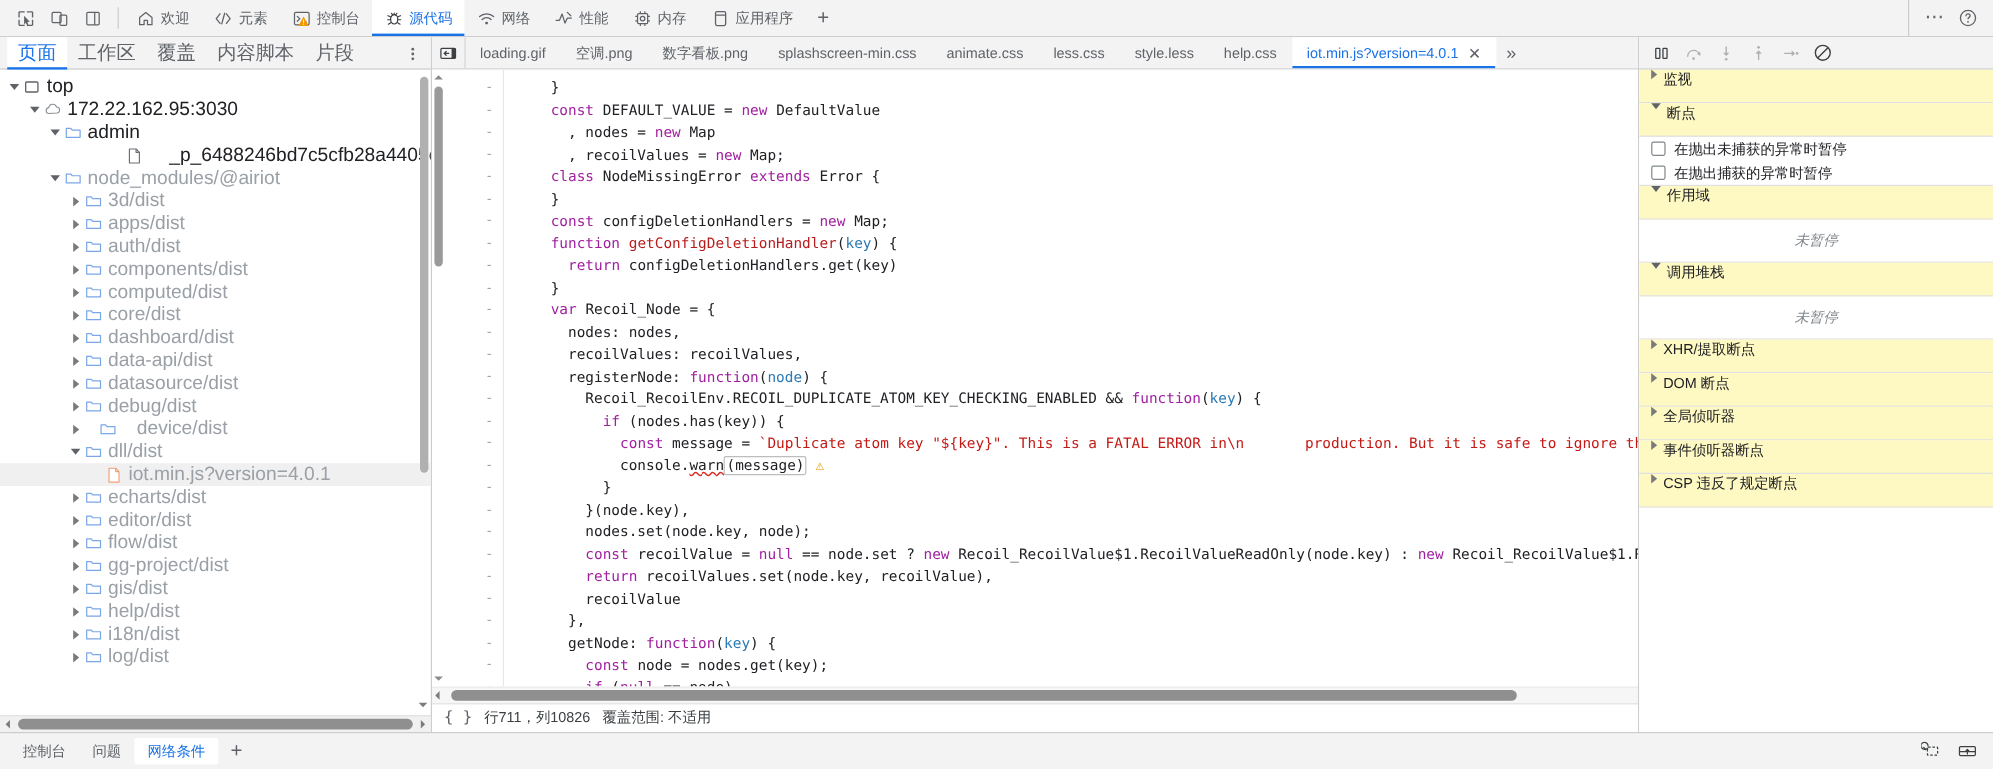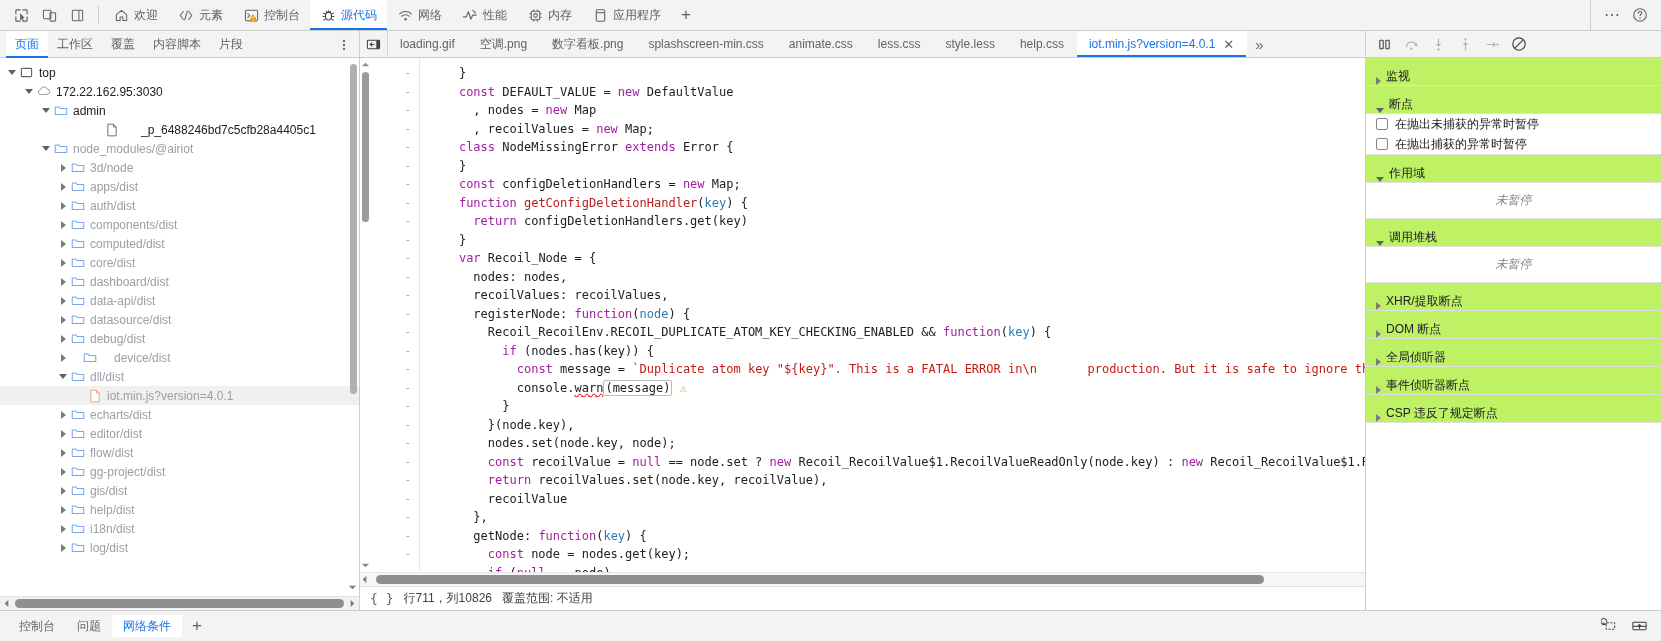--- a/index.html
+++ b/index.html
@@ -46,27 +46,27 @@
 
   
   .body-row { flex:1; display:flex; min-height:0; }
 
   
   .navigator { width:360px; min-width:360px; display:flex; flex-direction:column; background:#fff; border-right:1px solid #cdcdcd; }
   .nav-tabs {
     height:27px; min-height:27px; display:flex; align-items:center;
     background:#f3f3f3; border-bottom:1px solid #cdcdcd; padding-left:6px; position:relative;
   }
-  .ntab { padding:0 9px; height:27px; line-height:27px; font-size:12px; color:#5f6368; cursor:pointer; position:relative; white-space:nowrap;text-align:center;}
+  .ntab { padding:0 9px; height:27px; line-height:27px; font-size:16px; color:#5f6368; cursor:pointer; position:relative; white-space:nowrap;text-align:center;}
   .ntab.active { color:#1a73e8; background:#fff; }
   .ntab.active::after { content:""; position:absolute; left:0; right:0; bottom:0; height:2px; background:#1a73e8; }
   .ntab-more { position:absolute; right:8px; top:0; height:27px; display:flex; align-items:center; cursor:pointer; color:#5f6368;}
   .nav-tree { flex:1; overflow:hidden; position:relative; padding-top:5px; }
   .tree-row {
-    display:flex; align-items:center; height:19px; font-size:12px; white-space:nowrap;
+    display:flex; align-items:center; height:19px; font-size:16px; white-space:nowrap;
     cursor:pointer; padding-right:6px;
   }
   .tree-row.selected { background:#f0f0f0; }
   .tw { width:12px; min-width:12px; display:flex; align-items:center; justify-content:center; color:#5f6368; }
   .tri { width:0; height:0; }
   .tri-r { border-left:5px solid #7a7a7a; border-top:4px solid transparent; border-bottom:4px solid transparent; }
   .tri-d { border-top:5px solid #5f6368; border-left:4px solid transparent; border-right:4px solid transparent; }
   .ticon { width:17px; min-width:17px; display:flex; align-items:center; justify-content:center; }
   .tlabel { padding-left:4px; }
   .c-dark { color:#202124; }
@@ -136,22 +136,22 @@
 
   
   .dbg { width:295px; min-width:295px; display:flex; flex-direction:column; background:#fff; }
   .dbg-toolbar {
     height:27px; min-height:27px; display:flex; align-items:center; gap:3px;
     background:#f3f3f3; border-bottom:1px solid #cdcdcd; padding:0 6px;
   }
   .dbg-btn { width:24px; height:22px; display:flex; align-items:center; justify-content:center; cursor:pointer; border-radius:2px;}
   .dbg-body { flex:1; overflow:hidden; }
   .acc-head {
-    height:28px; display:flex; align-items:flex-end; gap:5px; padding-left:10px;
-    background:#bef264; border-bottom:1px solid #e0e0e0; cursor:pointer; font-size:12px; color:#202124;
+    height:28px; display:flex; align-items:flex-start; gap:5px; padding-left:10px;
+    background:#fef9c3; border-bottom:1px solid #e0e0e0; cursor:pointer; font-size:12px; color:#202124;
   }
   .acc-head .tri { flex:0 0 auto; }
   .acc-body { border-bottom:1px solid #e0e0e0; }
   .cbrow { display:flex; align-items:center; gap:7px; padding:2px 0 2px 10px; height:20px; font-size:12px; cursor:pointer;}
   .cbox { width:12px; height:12px; border:1px solid #80868b; border-radius:2px; background:#fff; }
   .empty-note { text-align:center; color:#80868b; font-style:italic; font-size:12px; padding:9px 0; }
 
   
   .drawer {
     height:31px; min-height:31px; display:flex; align-items:center;
@@ -379,21 +379,21 @@
           </div>
           <div class="tree-row" style="padding-left: 57px;">
             <span class="tw">
               <span class="tri tri-r"></span>
             </span>
             <span class="ticon">
               <svg width="14" height="13" viewBox="0 0 15 14">
                 <path d="M1.3 11.2V3.3h4.1l1.2 1.5h7.1v6.4z" stroke="#7aa7e8" stroke-width="1.1" fill="none" stroke-linejoin="round"></path>
               </svg>
             </span>
-            <span class="tlabel c-grey">3d/node</span>
+            <span class="tlabel c-grey">3d/dist</span>
           </div>
           <div class="tree-row" style="padding-left: 57px;">
             <span class="tw">
               <span class="tri tri-r"></span>
             </span>
             <span class="ticon">
               <svg width="14" height="13" viewBox="0 0 15 14">
                 <path d="M1.3 11.2V3.3h4.1l1.2 1.5h7.1v6.4z" stroke="#7aa7e8" stroke-width="1.1" fill="none" stroke-linejoin="round"></path>
               </svg>
             </span>

